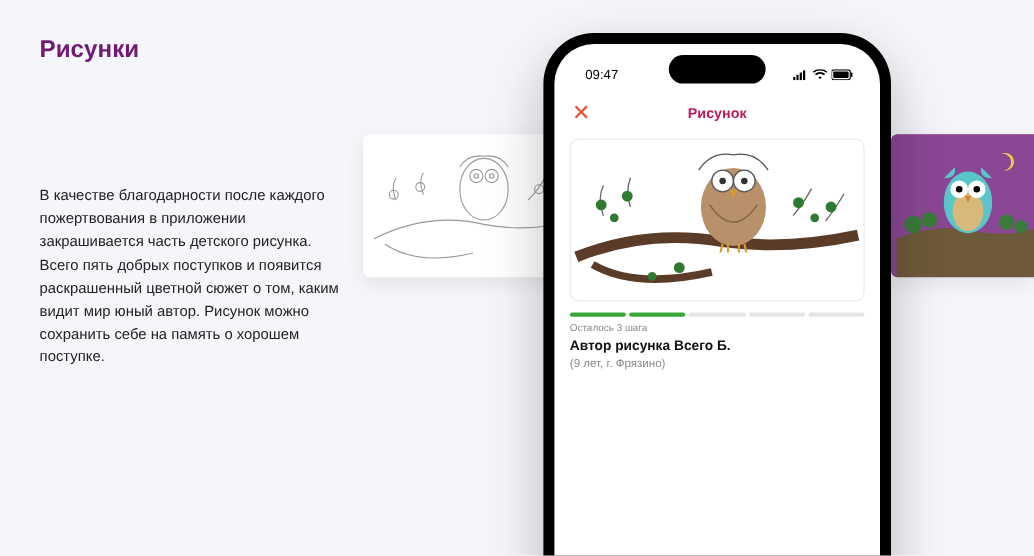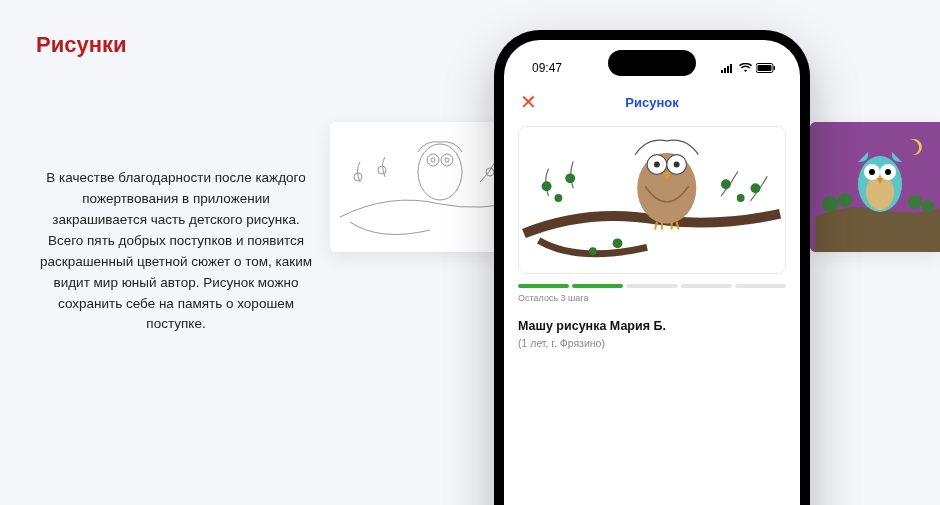--- a/index.html
+++ b/index.html
@@ -18,28 +18,27 @@
     }
     .left-col {
       position: absolute;
       left: 36px;
       top: 32px;
       width: 280px;
     }
     .page-title {
       font-size: 22px;
       font-weight: 800;
-      color: #b91c1c;
+      color: #701a75;
       margin-bottom: 110px;
     }
     .description {
       font-size: 13.5px;
       line-height: 1.55;
       color: #222;
-      text-align: center;
     }
     .thumb-left, .thumb-right {
       position: absolute;
       top: 122px;
       width: 200px;
       height: 130px;
       background: #fff;
       border-radius: 6px;
       box-shadow: 0 6px 18px rgba(0,0,0,0.08);
       overflow: hidden;
@@ -112,21 +111,21 @@
       cursor: pointer;
       width: 20px;
     }
     .nav-title {
       position: absolute;
       left: 0;
       right: 0;
       text-align: center;
       font-size: 13px;
       font-weight: 700;
-      color: #1d4ed8;
+      color: #be185d;
       pointer-events: none;
     }
     .content {
       padding: 4px 14px 8px;
     }
     .drawing-card {
       width: 100%;
       height: 148px;
       border-radius: 8px;
       border: 1px solid #e8e8e8;
@@ -142,21 +141,21 @@
     .seg {
       flex: 1;
       height: 4px;
       border-radius: 2px;
       background: #e5e5e5;
     }
     .seg.done { background: #3aa839; }
     .progress-label {
       font-size: 9px;
       color: #888;
-      margin-bottom: 16px;
+      margin-bottom: 4px;
     }
     .author {
       font-size: 12.5px;
       font-weight: 700;
       color: #111;
       margin-bottom: 4px;
     }
     .author-meta {
       font-size: 10.5px;
       color: #888;
@@ -299,19 +298,19 @@
 
         <div class="progress-row">
           <div class="seg done"></div>
           <div class="seg done"></div>
           <div class="seg"></div>
           <div class="seg"></div>
           <div class="seg"></div>
         </div>
         <div class="progress-label">Осталось 3 шага</div>
 
-        <div class="author">Машу рисунка Мария Б.</div>
-        <div class="author-meta">(1 лет, г. Фрязино)</div>
+        <div class="author">Автор рисунка Всего Б.</div>
+        <div class="author-meta">(9 лет, г. Фрязино)</div>
       </div>
 
     </div>
   </div>
 </div>
 
 </body></html>

